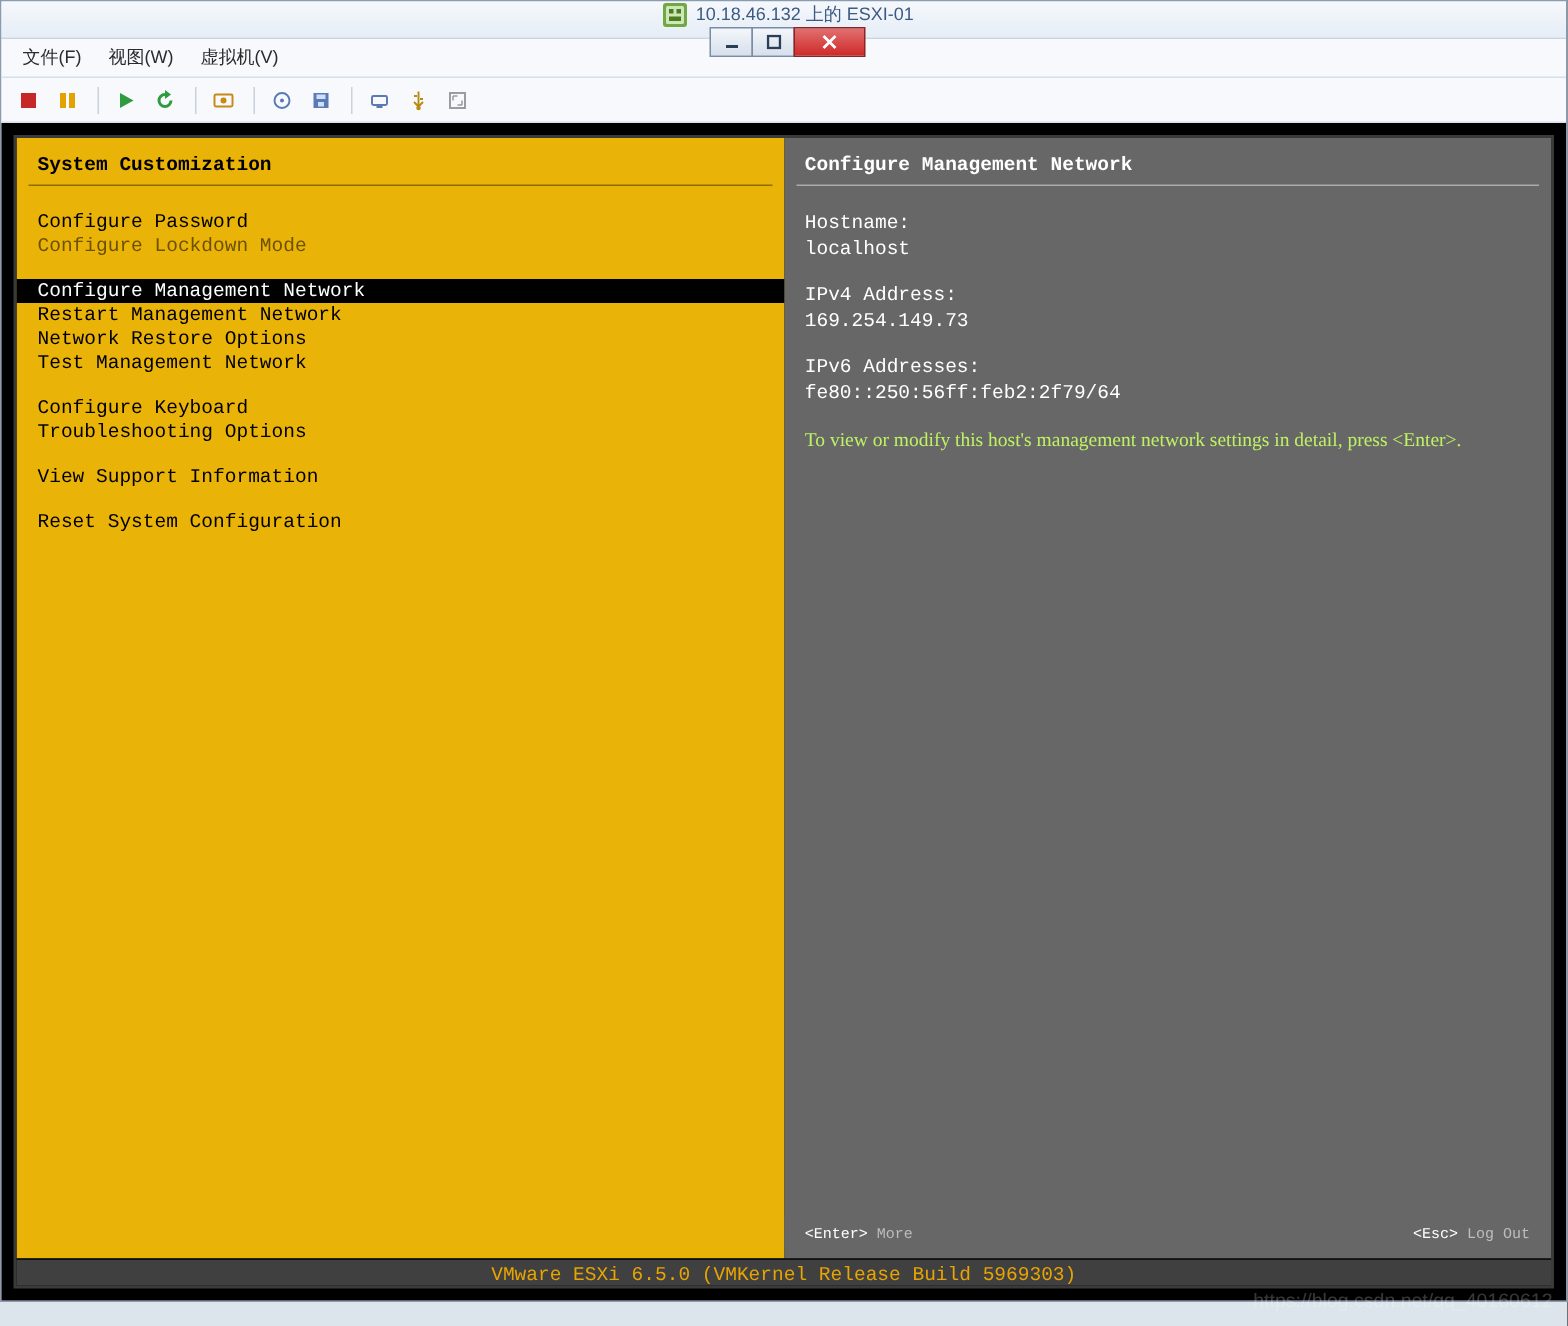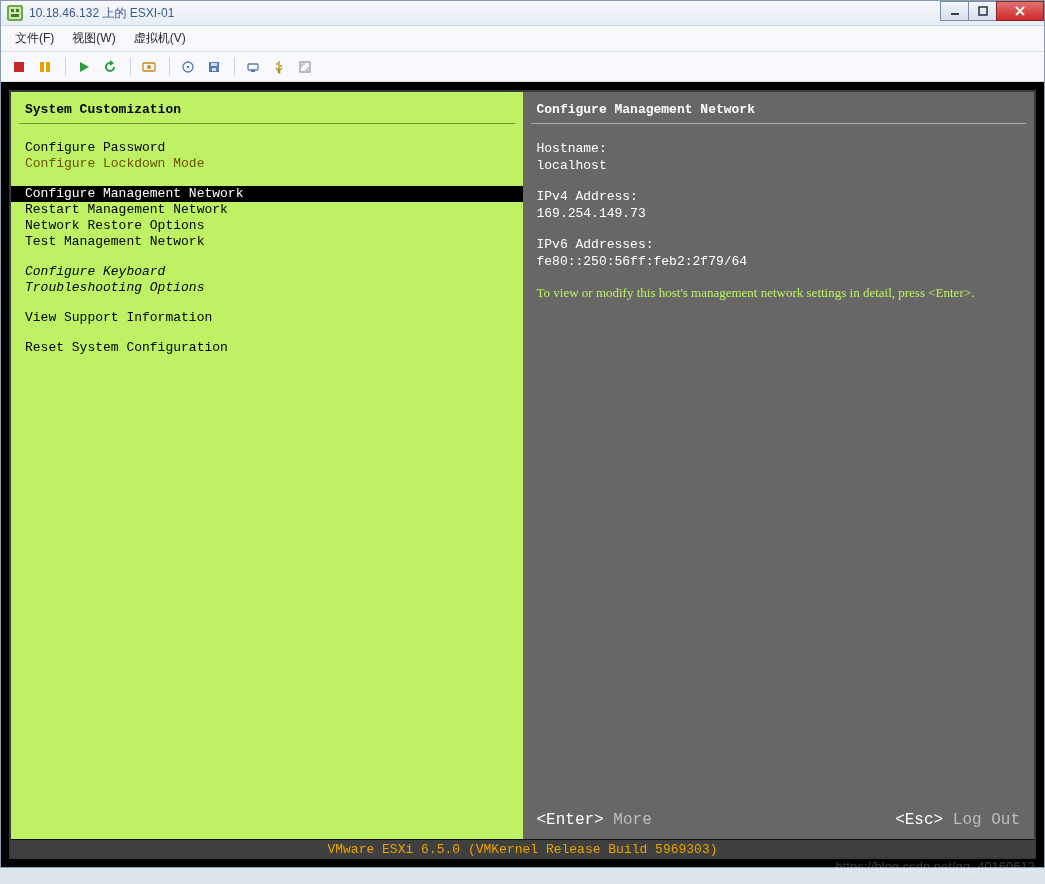--- a/index.html
+++ b/index.html
@@ -17,20 +17,21 @@
   background: #fff;
 }
 .titlebar {
   display: flex;
   align-items: center;
   justify-content: space-between;
   background: linear-gradient(#f5f8fc, #e6edf6);
   border-bottom: 1px solid #c9d4e2;
   height: 25px;
   padding: 0 0 0 6px;
+  flex-direction: column;
 }
 .titlebar-left { display: flex; align-items: center; gap: 6px; }
 .app-icon { width: 16px; height: 16px; }
 .title-text { color: #3d5a84; font-size: 12px; }
 .winbtns { display: flex; height: 100%; }
 .winbtn {
   width: 29px; height: 20px; display: flex; align-items: center; justify-content: center;
   border: 1px solid #7a8ca6; margin-left: -1px; background: linear-gradient(#f4f7fb,#d6dfeb);
 }
 .winbtn.close { background: linear-gradient(#e27070,#cf2a2a); width: 48px; border-color:#8b2424; }
@@ -57,21 +58,21 @@
 }
 .console {
   display: flex; flex-direction: column;
   border: 2px solid #3a3a3a;
   height: 100%;
   font-family: "Courier New", monospace;
   font-size: 13px;
 }
 .panes { display: flex; flex: 1; overflow:hidden; }
 .left-pane {
-  background: #bef264;
+  background: #eab308;
   color: #000;
   width: 50%;
   padding: 6px 0 6px 0;
   display:flex; flex-direction:column;
 }
 .right-pane {
   background: #676767;
   color: #fff;
   width: 50%;
   padding: 6px 0 6px 0;
@@ -91,21 +92,21 @@
 .menu-item { padding: 0 0; line-height: 16px; }
 .menu-item.disabled { color: #6c5200; }
 .menu-item.selected { background: #000; color: #fff; padding-left:0; margin-left:0; }
 .block { padding: 0 14px; margin-bottom: 14px; line-height:17px; }
 .hint { color: #bef264; padding: 0 14px; line-height:17px;font-family:Liberation Serif, serif; }
 .footer {
   display:flex; justify-content:space-between;
   background: #676767; color:#fff;
   padding: 4px 14px;
   font-family: "Courier New", monospace;
-  font-size:16px;
+  font-size:10px;
 }
 .footer .dim { color:#bdbdbd; }
 .buildbar {
   background:#404040; color:#e8a400; text-align:center;
   font-family:"Courier New", monospace; font-size:13px;
   padding: 2px 0 0 0;
   border-top:1px solid #111;
 }
 .watermark {
   position: fixed; right: 10px; bottom: 10px;
@@ -231,21 +232,21 @@
               <div class="menu-group" style="margin-bottom: 14px;">
                 <div class="menu-item">Configure Password</div>
                 <div class="menu-item disabled">Configure Lockdown Mode</div>
               </div>
               <div class="menu-group" style="margin-bottom: 14px;">
                 <div class="menu-item selected" style="padding-left: 14px; margin-left: -14px; margin-right: -14px; padding-right: 14px;">Configure Management Network</div>
                 <div class="menu-item">Restart Management Network</div>
                 <div class="menu-item">Network Restore Options</div>
                 <div class="menu-item">Test Management Network</div>
               </div>
-              <div class="menu-group" style="margin-bottom: 14px; font-style: italic;">
+              <div class="menu-group" style="margin-bottom: 14px;">
                 <div class="menu-item">Configure Keyboard</div>
                 <div class="menu-item">Troubleshooting Options</div>
               </div>
               <div class="menu-group" style="margin-bottom: 14px;">
                 <div class="menu-item">View Support Information</div>
               </div>
               <div class="menu-group" style="margin-bottom: 14px;">
                 <div class="menu-item">Reset System Configuration</div>
               </div>
             </div>

